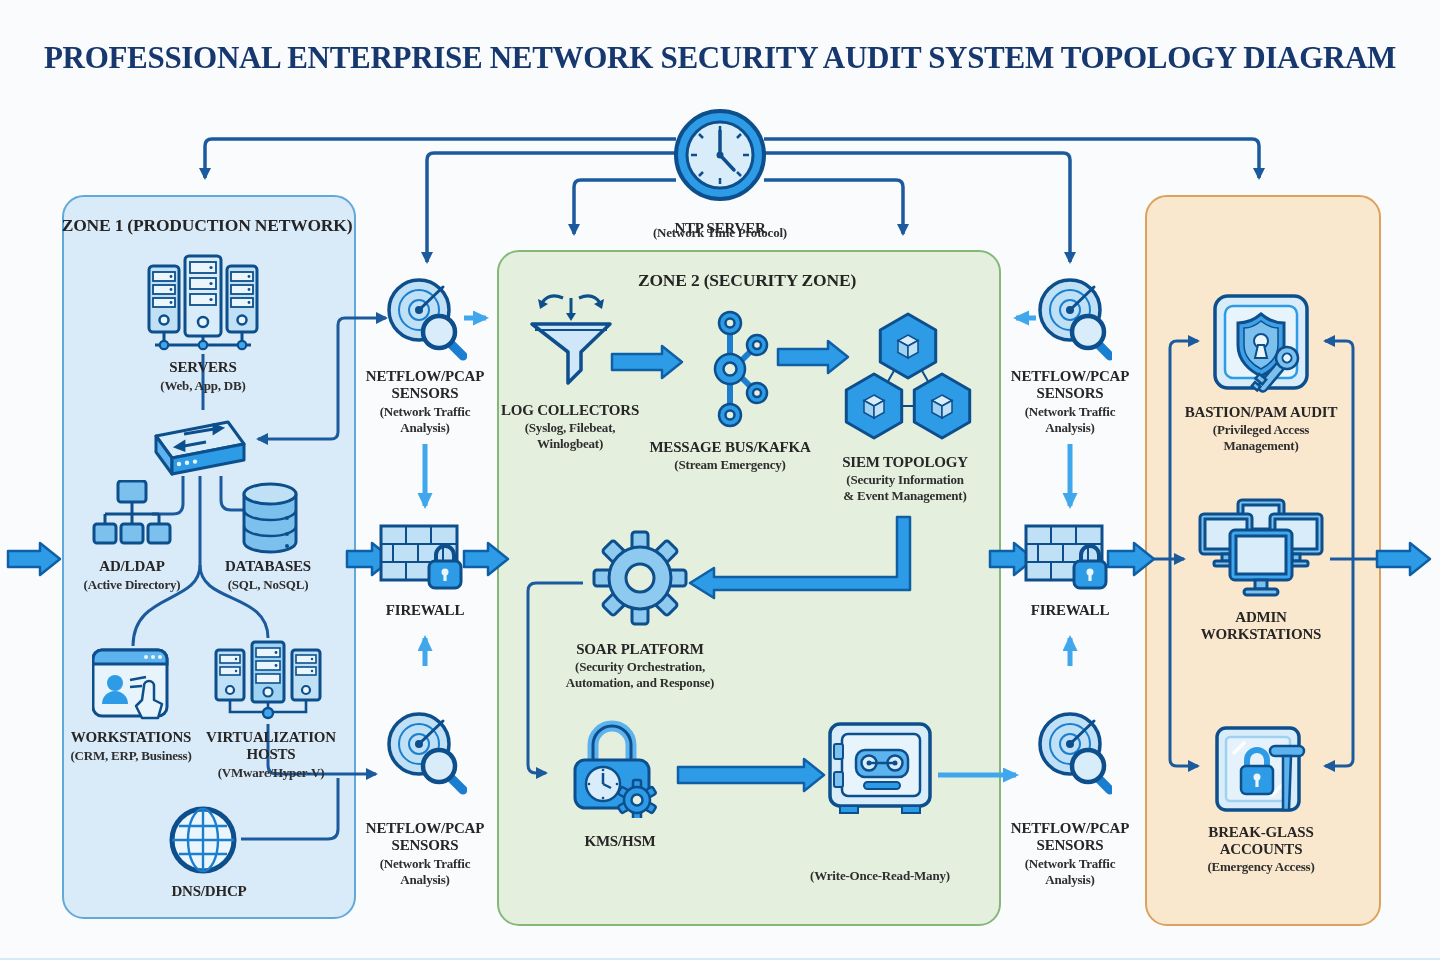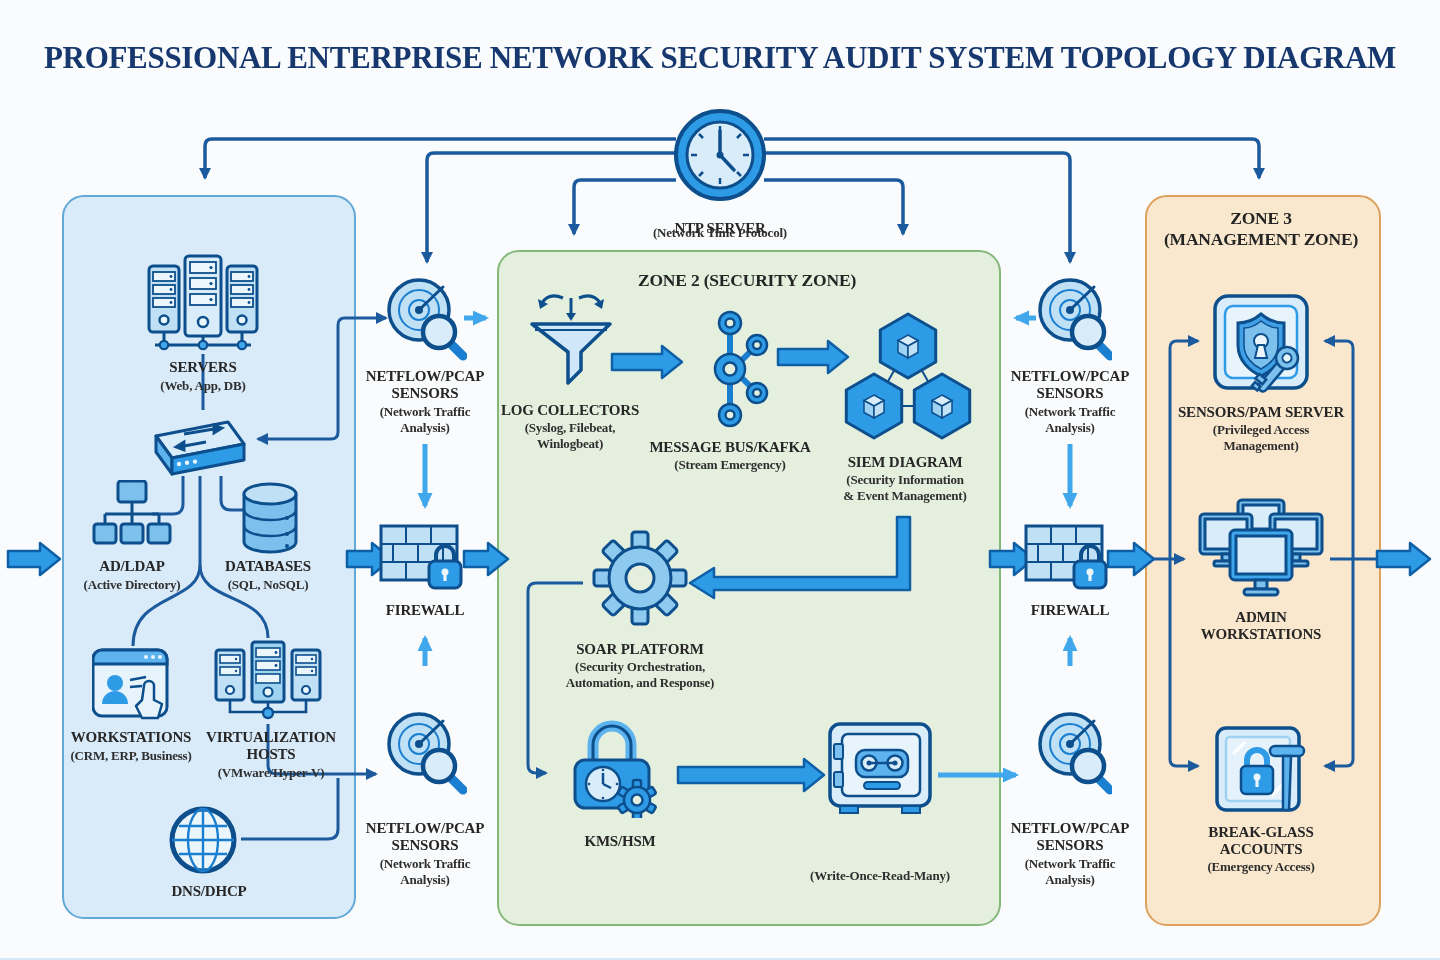--- a/index.html
+++ b/index.html
@@ -576,23 +576,22 @@
         <rect x="42.4" y="54" width="3.2" height="9" fill="#eaf5fc"></rect>
       <g stroke="#0d4f8c" stroke-width="2.5">
         <path d="M62,22 h24 a5,5 0 0 1 0,10 h-24 a5,5 0 0 1 0,-10 z" fill="#5db3ee"></path>
         <polygon points="70,32 78,32 76,86 70,86" fill="#5db3ee"></polygon>
       </g>
     </svg>
   </div>
 
   <div id="main-title" class="abs">PROFESSIONAL ENTERPRISE NETWORK SECURITY AUDIT SYSTEM TOPOLOGY DIAGRAM</div>
 
+  <div class="zone-title" style="left:57px;top:203px;width:300px">ZONE 1 (PRODUCTION NETWORK)</div>
   <div class="zone-title" style="left:597px;top:258px;width:300px">ZONE 2 (SECURITY ZONE)</div>
-  <div class="zone-title" style="left:1111px;top:196px;width:300px">ZONE 3
-(MANAGEMENT ZONE)</div>
 
   <div class="lbl" style="left:590px;top:208px;width:260px">NTP SERVER</div>
   <div class="sub" style="left:590px;top:213px;width:260px">(Network Time Protocol)</div>
 
   <div class="lbl" style="left:73px;top:347px;width:260px">SERVERS</div>
   <div class="sub" style="left:73px;top:366px;width:260px">(Web, App, DB)</div>
 
   <div class="lbl" style="left:2px;top:546px;width:260px">AD/LDAP</div>
   <div class="sub" style="left:2px;top:565px;width:260px">(Active Directory)</div>
 
@@ -631,33 +630,33 @@
   <div class="lbl" style="left:295px;top:590px;width:260px">FIREWALL</div>
   <div class="lbl" style="left:940px;top:590px;width:260px">FIREWALL</div>
 
   <div class="lbl" style="left:440px;top:390px;width:260px">LOG COLLECTORS</div>
   <div class="sub" style="left:440px;top:408px;width:260px">(Syslog, Filebeat,
 Winlogbeat)</div>
 
   <div class="lbl" style="left:600px;top:427px;width:260px">MESSAGE BUS/KAFKA</div>
   <div class="sub" style="left:600px;top:445px;width:260px">(Stream Emergency)</div>
 
-  <div class="lbl" style="left:775px;top:442px;width:260px">SIEM DIAGRAM</div>
+  <div class="lbl" style="left:775px;top:442px;width:260px">SIEM TOPOLOGY</div>
   <div class="sub" style="left:775px;top:460px;width:260px">(Security Information
 &amp; Event Management)</div>
 
   <div class="lbl" style="left:510px;top:629px;width:260px">SOAR PLATFORM</div>
   <div class="sub" style="left:510px;top:647px;width:260px">(Security Orchestration,
 Automation, and Response)</div>
 
   <div class="lbl" style="left:490px;top:821px;width:260px">KMS/HSM</div>
 
   <div class="sub" style="left:750px;top:856px;width:260px">(Write-Once-Read-Many)</div>
 
-  <div class="lbl" style="left:1131px;top:392px;width:260px">SENSORS/PAM SERVER</div>
+  <div class="lbl" style="left:1131px;top:392px;width:260px">BASTION/PAM AUDIT</div>
   <div class="sub" style="left:1131px;top:410px;width:260px">(Privileged Access
 Management)</div>
 
   <div class="lbl" style="left:1131px;top:597px;width:260px">ADMIN
 WORKSTATIONS</div>
 
   <div class="lbl" style="left:1131px;top:812px;width:260px">BREAK-GLASS
 ACCOUNTS</div>
   <div class="sub" style="left:1131px;top:847px;width:260px">(Emergency Access)</div>
 

